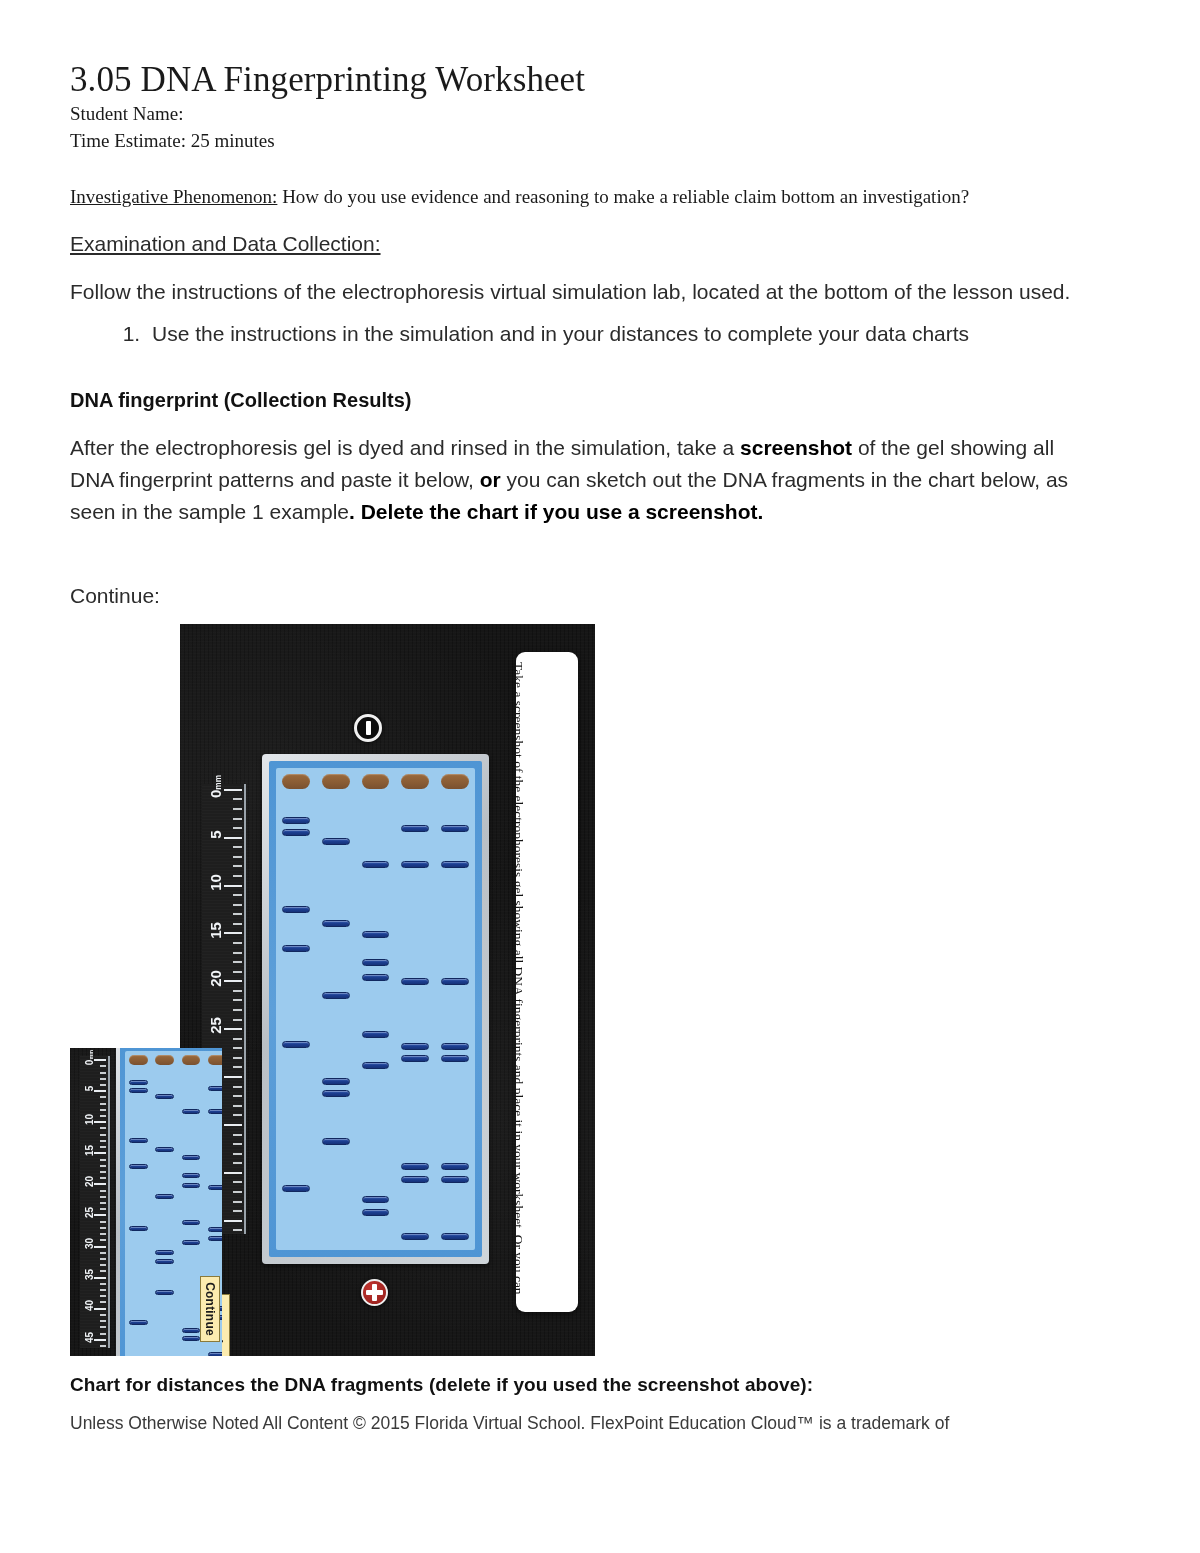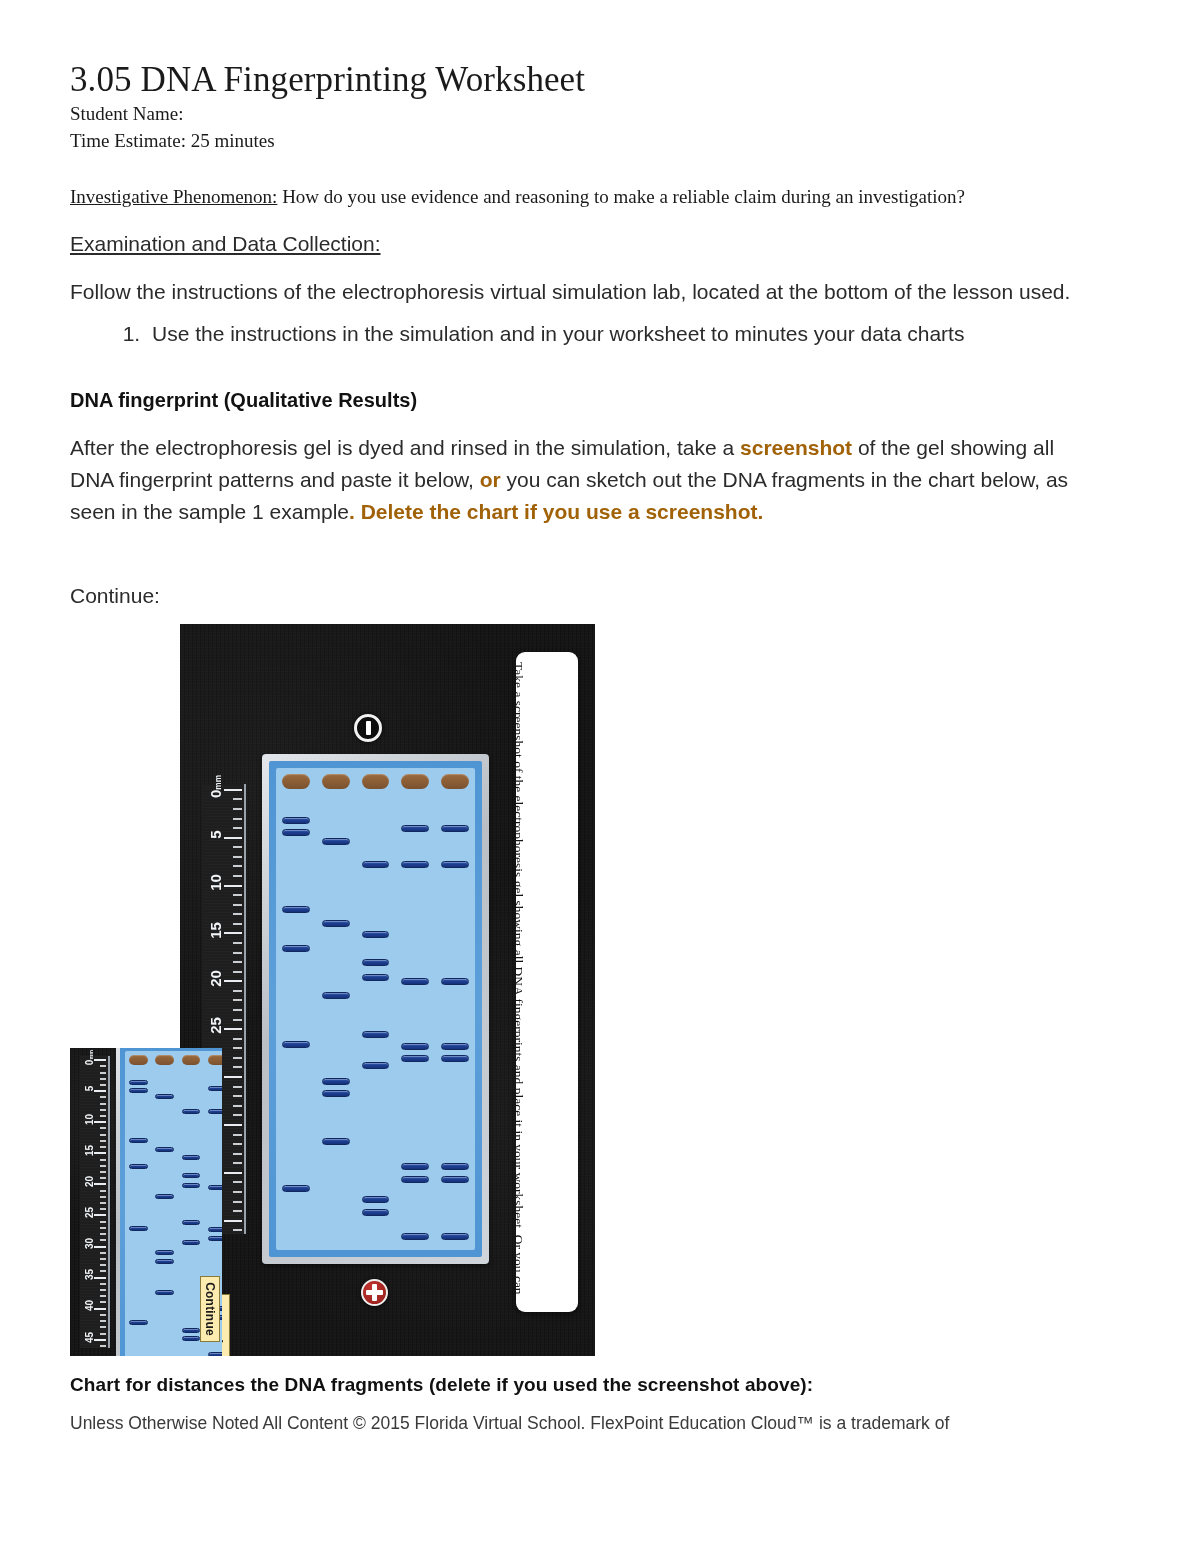--- a/index.html
+++ b/index.html
@@ -52,21 +52,21 @@
     font-weight: 400;
     color: #2b2b2b;
   }
   .sans-para {
     font-family: "Liberation Sans", sans-serif;
     font-size: 21px;
     line-height: 1.52;
     margin: 0;
     color: #2b2b2b;
   }
-  .sans-bold { font-weight: 700; color: #a16207; }
+  .sans-bold { font-weight: 700; color: #000000; }
   .section-title {
     font-family: "Liberation Sans", sans-serif;
     font-size: 20px;
     font-weight: 700;
     margin: 0;
     color: #111;
   }
   ol.steps {
     margin: 0;
     padding-left: 76px;
@@ -249,40 +249,40 @@
 
 <div class="page">
 
   <h1 class="doc-title">3.05 DNA Fingerprinting Worksheet</h1>
   <p class="serif-line">Student Name:</p>
   <p class="serif-line">Time Estimate: 25 minutes</p>
 
   <div class="gap-sm"></div>
 
   <p class="serif-para">
-    <span class="u">Investigative Phenomenon:</span><span> How do you use evidence and reasoning to make a reliable claim during an investigation?</span>
+    <span class="u">Investigative Phenomenon:</span><span> How do you use evidence and reasoning to make a reliable claim bottom an investigation?</span>
   </p>
 
   <div class="gap-md"></div>
 
   <p class="sans-head">Examination and Data Collection:</p>
 
   <div class="gap-md"></div>
 
   <p class="sans-para">Follow the instructions of the electrophoresis virtual simulation lab, located at the bottom of the lesson used.</p>
 
   <div style="height:10px"></div>
 
   <ol class="steps">
-    <li>Use the instructions in the simulation and in your worksheet to minutes your data charts</li>
+    <li>Use the instructions in the simulation and in your distances to complete your data charts</li>
   </ol>
 
   <div class="gap-lg"></div>
 
-  <p class="section-title">DNA fingerprint (Qualitative Results)</p>
+  <p class="section-title">DNA fingerprint (Collection Results)</p>
 
   <div style="height:20px"></div>
 
   <p class="sans-para" style="max-width:1030px">
     <span>After the electrophoresis gel is dyed and rinsed in the simulation, take a </span><span class="sans-bold">screenshot</span><span> of the gel showing all DNA fingerprint patterns and paste it below, </span><span class="sans-bold">or</span><span> you can sketch out the DNA fragments in the chart below, as seen in the sample 1 example</span><span class="sans-bold">. Delete the chart if you use a screenshot.</span>
   </p>
 
   <div style="height:52px"></div>
 
   <p class="sans-para">Continue:</p>

